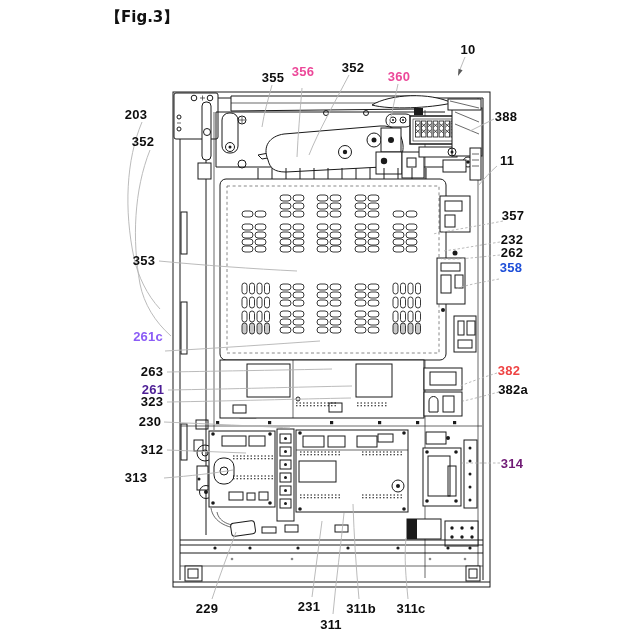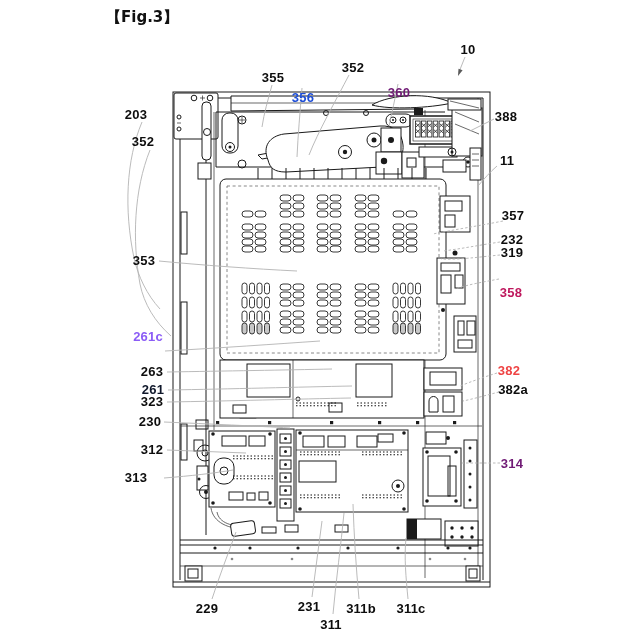--- a/index.html
+++ b/index.html
@@ -407,38 +407,38 @@
         <path d="M359,599 C356,567 354,535 353,504" fill="none" stroke="#b3b3b3" stroke-width="0.9"></path>
         <path d="M408,599 C406,578 404,557 406,538" fill="none" stroke="#b3b3b3" stroke-width="0.9"></path>
       </g>
   </svg>
 
   <div class="fig-title">【Fig.3】</div>
 
   <div id="labels-layer">
       <div class="ref-label" style="left: 468px; top: 49px; color: rgb(13, 13, 13);">10</div>
       <div class="ref-label" style="left: 273px; top: 77px; color: rgb(13, 13, 13);">355</div>
-      <div class="ref-label" style="left: 303px; top: 97px; color: #1d4ed8;">356</div>
+      <div class="ref-label" style="left: 303px; top: 71px; color: #ec4899;">356</div>
       <div class="ref-label" style="left: 353px; top: 67px; color: rgb(13, 13, 13);">352</div>
-      <div class="ref-label" style="left: 399px; top: 76px; color: #701a75; margin-top: 16px;">360</div>
+      <div class="ref-label" style="left: 399px; top: 76px; color: #ec4899;">360</div>
       <div class="ref-label" style="left: 506px; top: 116px; color: rgb(13, 13, 13);">388</div>
       <div class="ref-label" style="left: 507px; top: 160px; color: rgb(13, 13, 13);">11</div>
       <div class="ref-label" style="left: 513px; top: 215px; color: rgb(13, 13, 13);">357</div>
       <div class="ref-label" style="left: 512px; top: 239px; color: rgb(13, 13, 13);">232</div>
-      <div class="ref-label" style="left: 512px; top: 252px; color: rgb(13, 13, 13);">319</div>
-      <div class="ref-label" style="left: 511px; top: 292px; color: #be185d;">358</div>
+      <div class="ref-label" style="left: 512px; top: 252px; color: rgb(13, 13, 13);">262</div>
+      <div class="ref-label" style="left: 511px; top: 267px; color: #1d4ed8;">358</div>
       <div class="ref-label" style="left: 509px; top: 370px; color: #ef4444;">382</div>
       <div class="ref-label" style="left: 513px; top: 389px; color: rgb(13, 13, 13);">382a</div>
       <div class="ref-label" style="left: 512px; top: 463px; color: #701a75;">314</div>
       <div class="ref-label" style="left: 136px; top: 114px; color: rgb(13, 13, 13);">203</div>
       <div class="ref-label" style="left: 143px; top: 141px; color: rgb(13, 13, 13);">352</div>
       <div class="ref-label" style="left: 144px; top: 260px; color: rgb(13, 13, 13);">353</div>
       <div class="ref-label" style="left: 148px; top: 336px; color: #8b5cf6;">261c</div>
       <div class="ref-label" style="left: 152px; top: 371px; color: rgb(13, 13, 13);">263</div>
-      <div class="ref-label" style="left: 153px; top: 389px; color: #0f172a;">261</div>
+      <div class="ref-label" style="left: 153px; top: 389px; color: #4c1d95;">261</div>
       <div class="ref-label" style="left: 152px; top: 401px; color: rgb(13, 13, 13);">323</div>
       <div class="ref-label" style="left: 150px; top: 421px; color: rgb(13, 13, 13);">230</div>
       <div class="ref-label" style="left: 152px; top: 449px; color: rgb(13, 13, 13);">312</div>
       <div class="ref-label" style="left: 136px; top: 477px; color: rgb(13, 13, 13);">313</div>
       <div class="ref-label" style="left: 207px; top: 608px; color: rgb(13, 13, 13);">229</div>
       <div class="ref-label" style="left: 309px; top: 606px; color: rgb(13, 13, 13);">231</div>
       <div class="ref-label" style="left: 331px; top: 624px; color: rgb(13, 13, 13);">311</div>
       <div class="ref-label" style="left: 361px; top: 608px; color: rgb(13, 13, 13);">311b</div>
       <div class="ref-label" style="left: 411px; top: 608px; color: rgb(13, 13, 13);">311c</div>
     </div>

